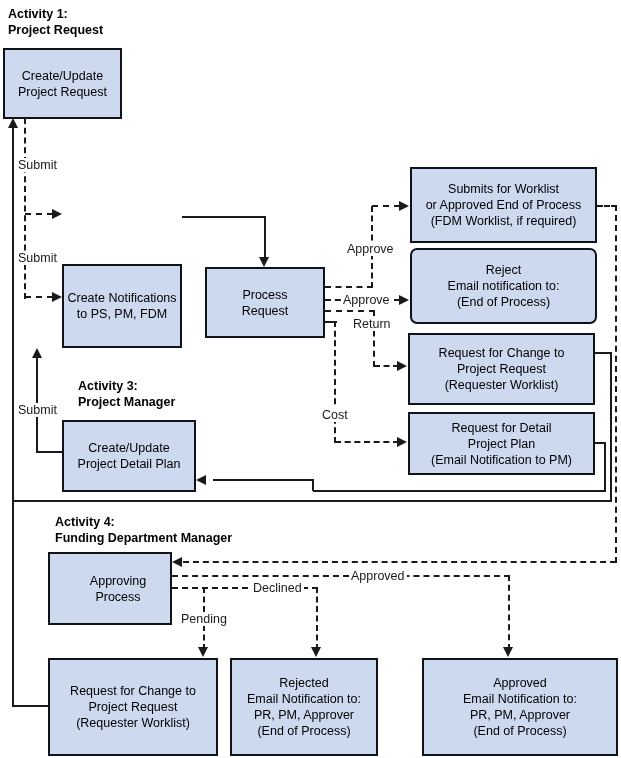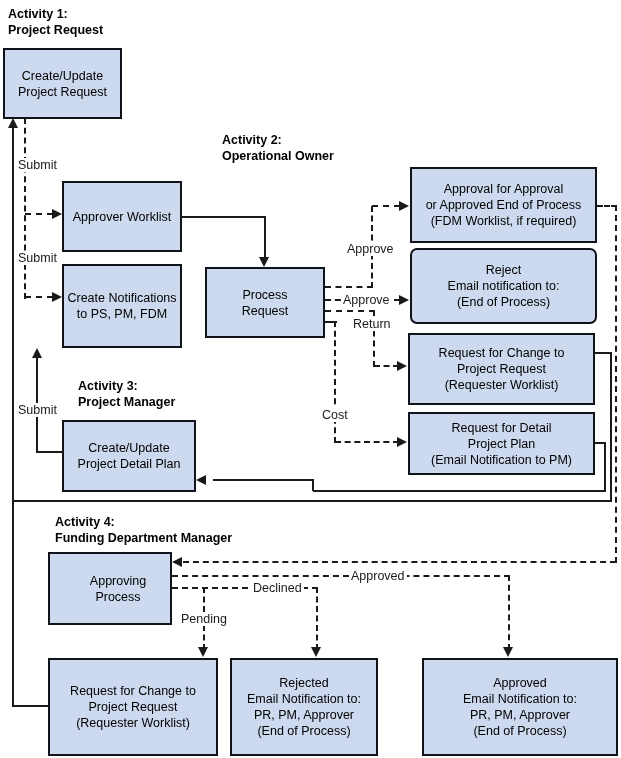--- a/index.html
+++ b/index.html
@@ -25,54 +25,47 @@
 </style>
 </head>
 <body>
 
 <div id="stage">
 
   <div class="hd" style="left:8px;top:6px;">
     <div>Activity 1:</div>
     <div>Project Request</div>
   </div>
-  <div class="hd" style="left:222px;top:132px;">
-    <div>Activity 2:</div>
-    <div>Operational Owner</div>
-  </div>
   <div class="hd" style="left:78px;top:378px;">
     <div>Activity 3:</div>
     <div>Project Manager</div>
   </div>
   <div class="hd" style="left:55px;top:514px;">
     <div>Activity 4:</div>
     <div>Funding Department Manager</div>
   </div>
 
   <div class="box" style="left:3px;top:48px;width:119px;height:71px;">
     <div>Create/Update</div>
     <div>Project Request</div>
   </div>
 
-  <div class="box" style="left:62px;top:181px;width:120px;height:71px;">
-    <div>Approver Worklist</div>
-  </div>
 
   <div class="box" style="left:62px;top:264px;width:120px;height:84px;">
     <div>Create Notifications</div>
     <div>to PS, PM, FDM</div>
   </div>
 
   <div class="box" style="left:205px;top:267px;width:120px;height:71px;">
     <div>Process</div>
     <div>Request</div>
   </div>
 
   <div class="box" style="left:410px;top:167px;width:187px;height:76px;">
-    <div>Approval for Approval</div>
+    <div>Submits for Worklist</div>
     <div>or Approved End of Process</div>
     <div>(FDM Worklist, if required)</div>
   </div>
 
   <div class="box" style="left:410px;top:248px;width:187px;height:76px;border-radius:7px;">
     <div>Reject</div>
     <div>Email notification to:</div>
     <div>(End of Process)</div>
   </div>
 

